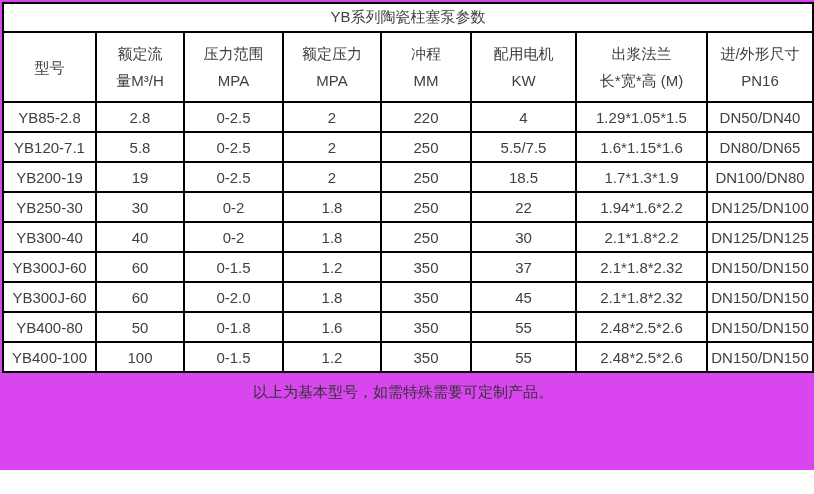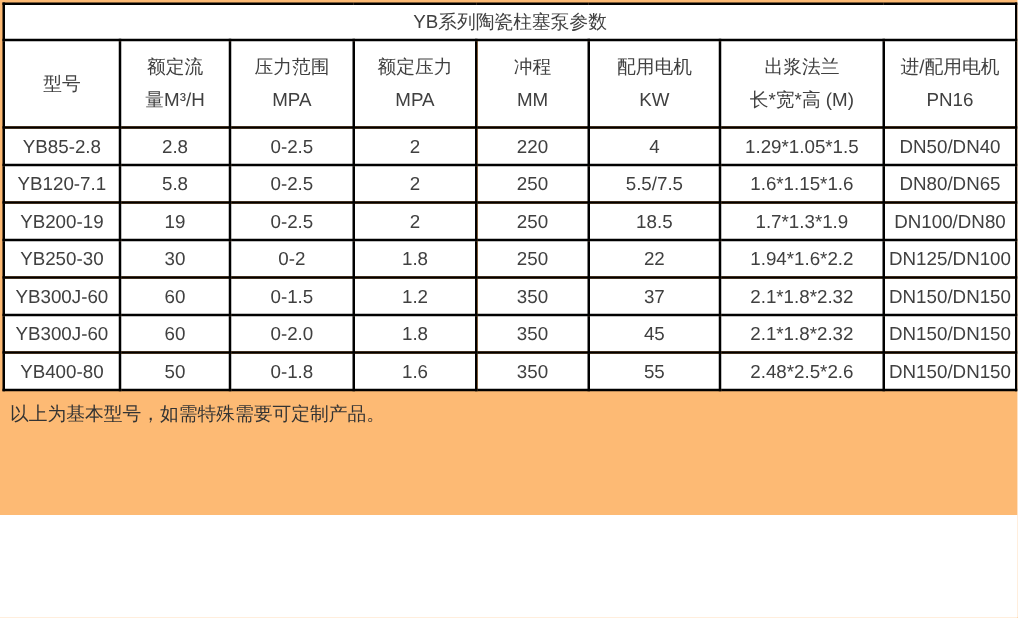--- a/index.html
+++ b/index.html
@@ -6,22 +6,22 @@
     margin: 0;
     padding: 0;
     background: #ffffff;
     width: 814px;
     height: 494px;
     overflow: hidden;
     font-family: "Liberation Sans", "DejaVu Sans", sans-serif;
   }
   .page {
     width: 814px;
-    height: 412px;
-    background: #fdba74;
+    height: 470px;
+    background: #d946ef;
     box-sizing: border-box;
     padding: 2px 16px 0 2px;
   }
   table.spec {
     border-collapse: collapse;
     table-layout: fixed;
     width: 810px;
   }
   table.spec col.c0 { width: 93px; }
   table.spec col.c1 { width: 88px; }
@@ -58,20 +58,21 @@
     line-height: 27px;
   }
   tbody tr.data-row td {
     height: 28px;
   }
   .footer-note {
     margin: 9px 0 0 6px;
     font-size: 15px;
     color: #333333;
     line-height: 20px;
+    text-align: center;
   }
 </style>
 </head>
 <body>
 
 <div class="page">
   <table class="spec">
     <colgroup>
       <col class="c0">
         <col class="c1">
@@ -108,21 +109,21 @@
           </th>
           <th>
             <div>配用电机</div>
             <div>KW</div>
           </th>
           <th>
             <div>出浆法兰</div>
             <div>长*宽*高 (M)</div>
           </th>
           <th>
-            <div>进/配用电机</div>
+            <div>进/外形尺寸</div>
             <div>PN16</div>
           </th>
         </tr>
     </thead>
     <tbody>
         <tr class="data-row">
           <td>YB85-2.8</td>
           <td>2.8</td>
           <td>0-2.5</td>
           <td>2</td>
@@ -155,20 +156,30 @@
           <td>YB250-30</td>
           <td>30</td>
           <td>0-2</td>
           <td>1.8</td>
           <td>250</td>
           <td>22</td>
           <td>1.94*1.6*2.2</td>
           <td>DN125/DN100</td>
         </tr>
         <tr class="data-row">
+          <td>YB300-40</td>
+          <td>40</td>
+          <td>0-2</td>
+          <td>1.8</td>
+          <td>250</td>
+          <td>30</td>
+          <td>2.1*1.8*2.2</td>
+          <td>DN125/DN125</td>
+        </tr>
+        <tr class="data-row">
           <td>YB300J-60</td>
           <td>60</td>
           <td>0-1.5</td>
           <td>1.2</td>
           <td>350</td>
           <td>37</td>
           <td>2.1*1.8*2.32</td>
           <td>DN150/DN150</td>
         </tr>
         <tr class="data-row">
@@ -179,20 +190,30 @@
           <td>350</td>
           <td>45</td>
           <td>2.1*1.8*2.32</td>
           <td>DN150/DN150</td>
         </tr>
         <tr class="data-row">
           <td>YB400-80</td>
           <td>50</td>
           <td>0-1.8</td>
           <td>1.6</td>
+          <td>350</td>
+          <td>55</td>
+          <td>2.48*2.5*2.6</td>
+          <td>DN150/DN150</td>
+        </tr>
+        <tr class="data-row">
+          <td>YB400-100</td>
+          <td>100</td>
+          <td>0-1.5</td>
+          <td>1.2</td>
           <td>350</td>
           <td>55</td>
           <td>2.48*2.5*2.6</td>
           <td>DN150/DN150</td>
         </tr>
       </tbody>
   </table>
 
   <div class="footer-note">以上为基本型号，如需特殊需要可定制产品。</div>
 </div>

